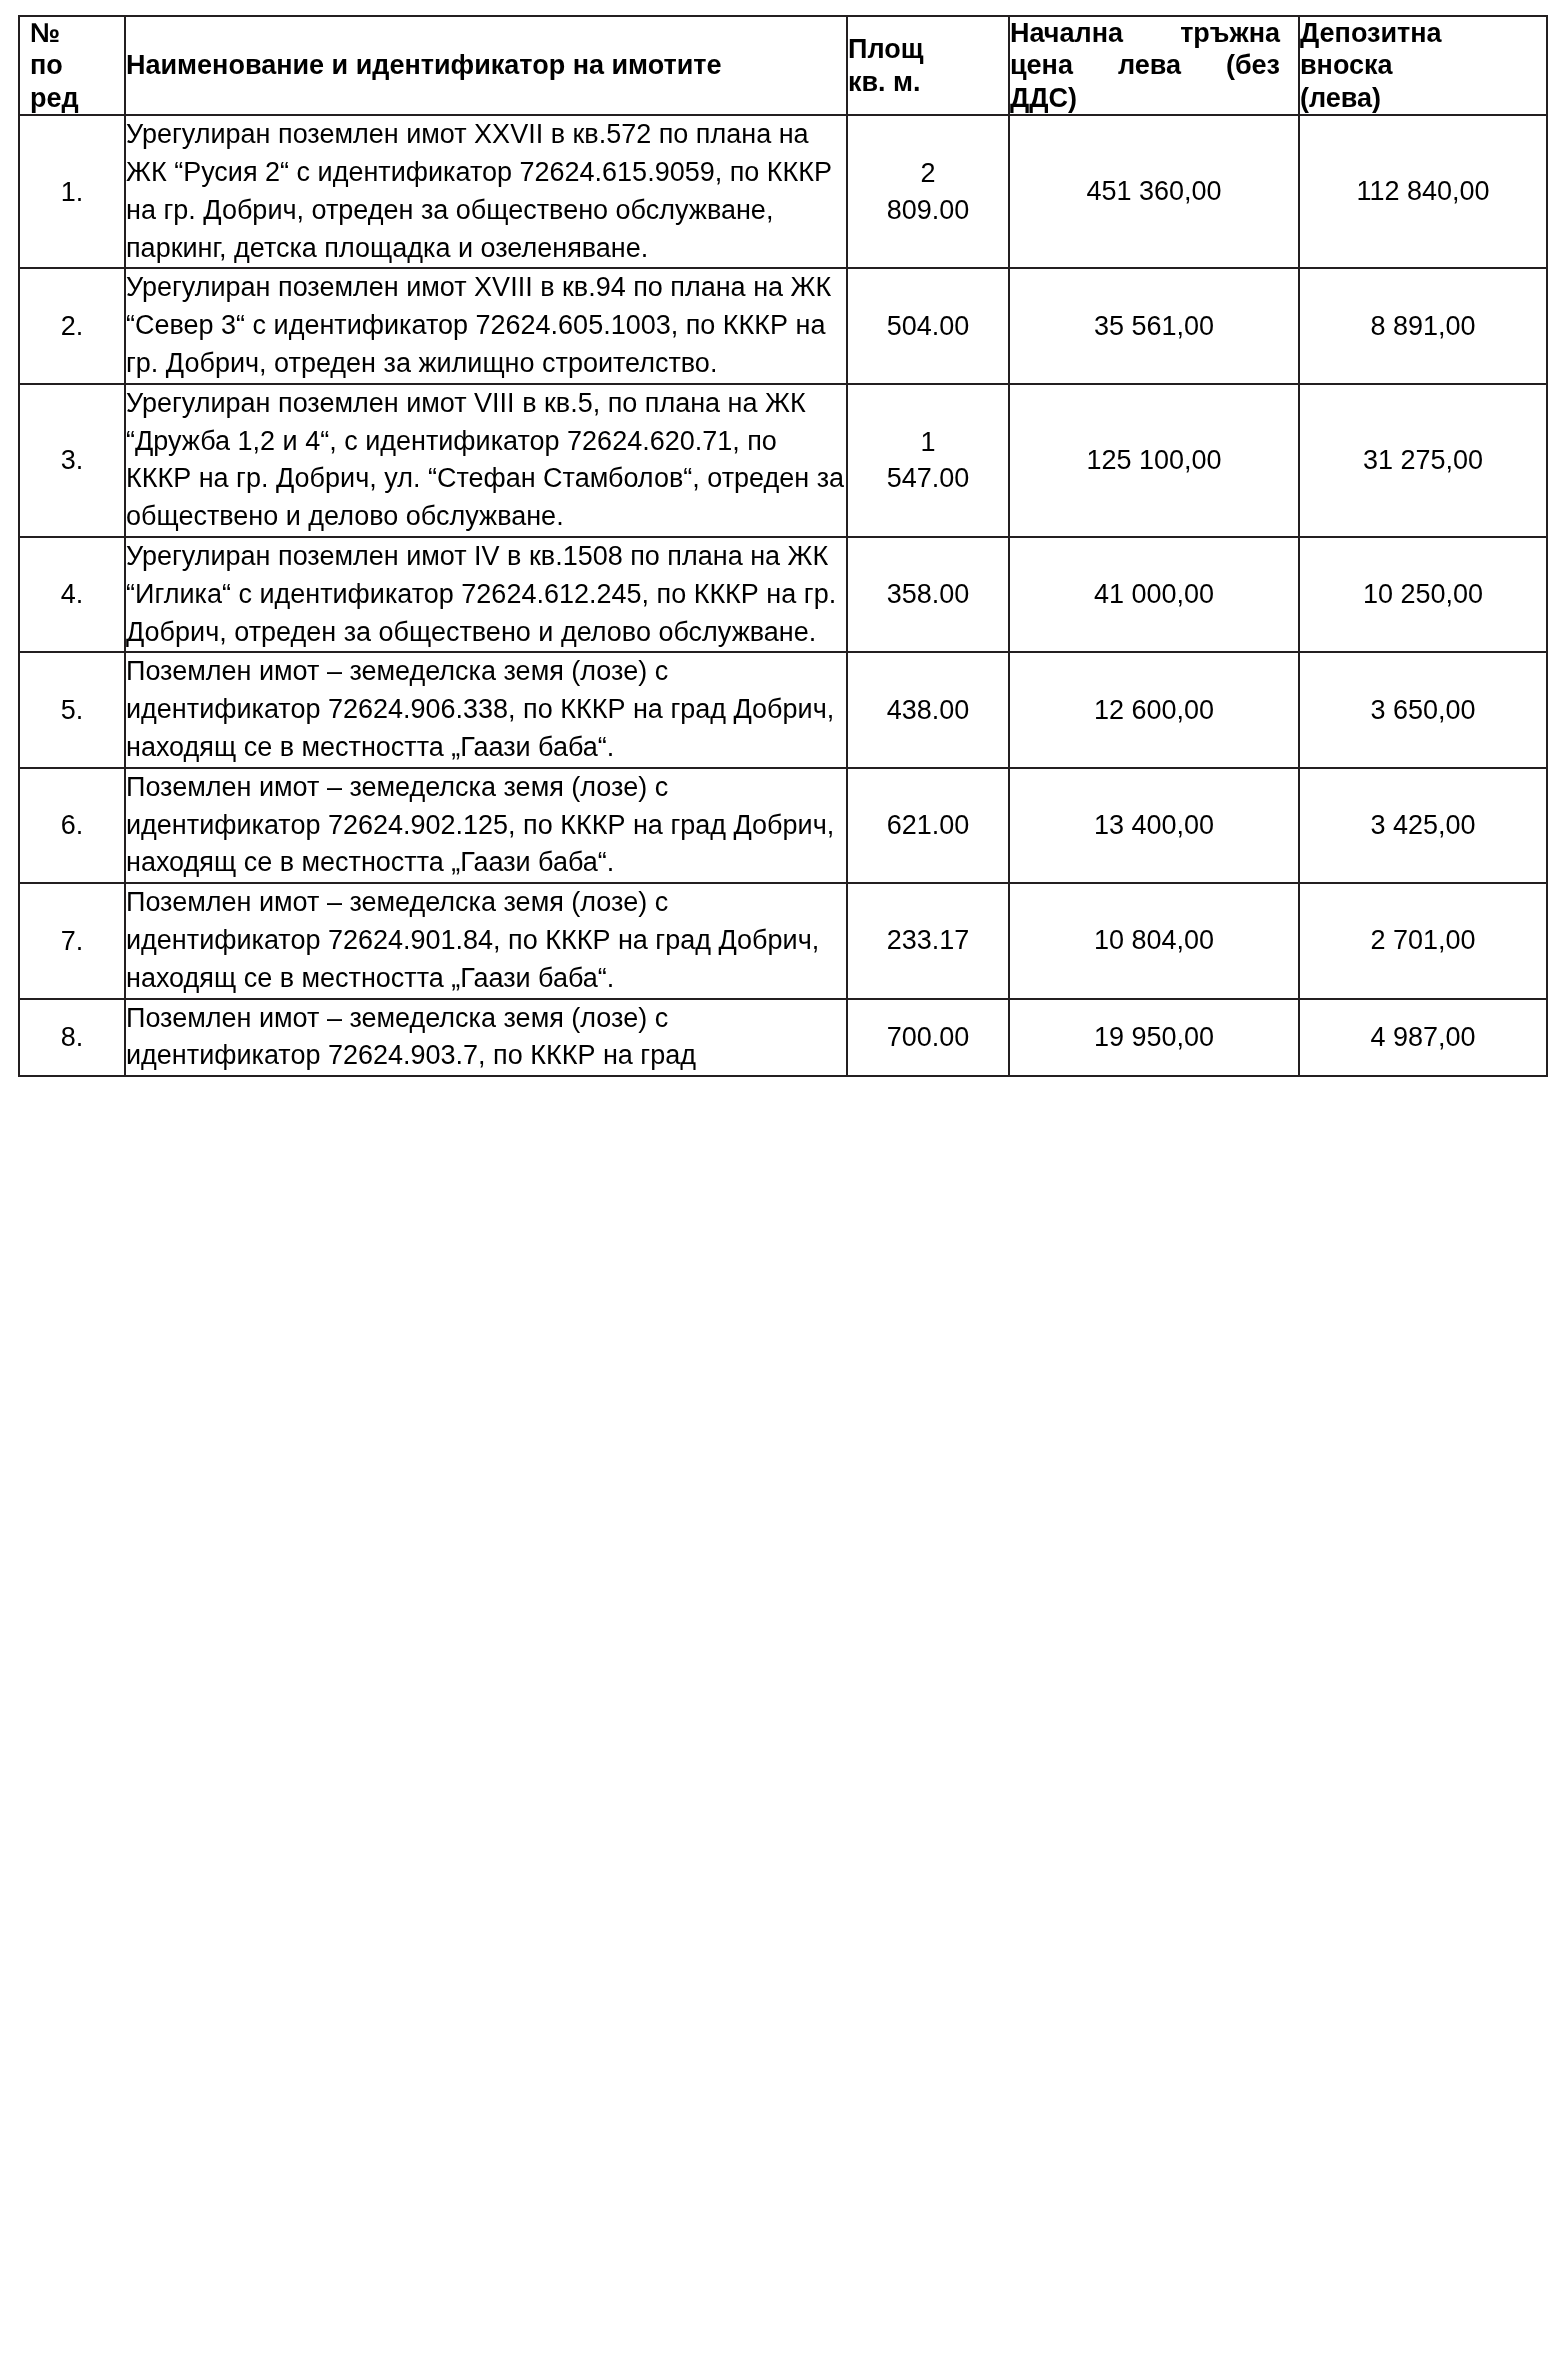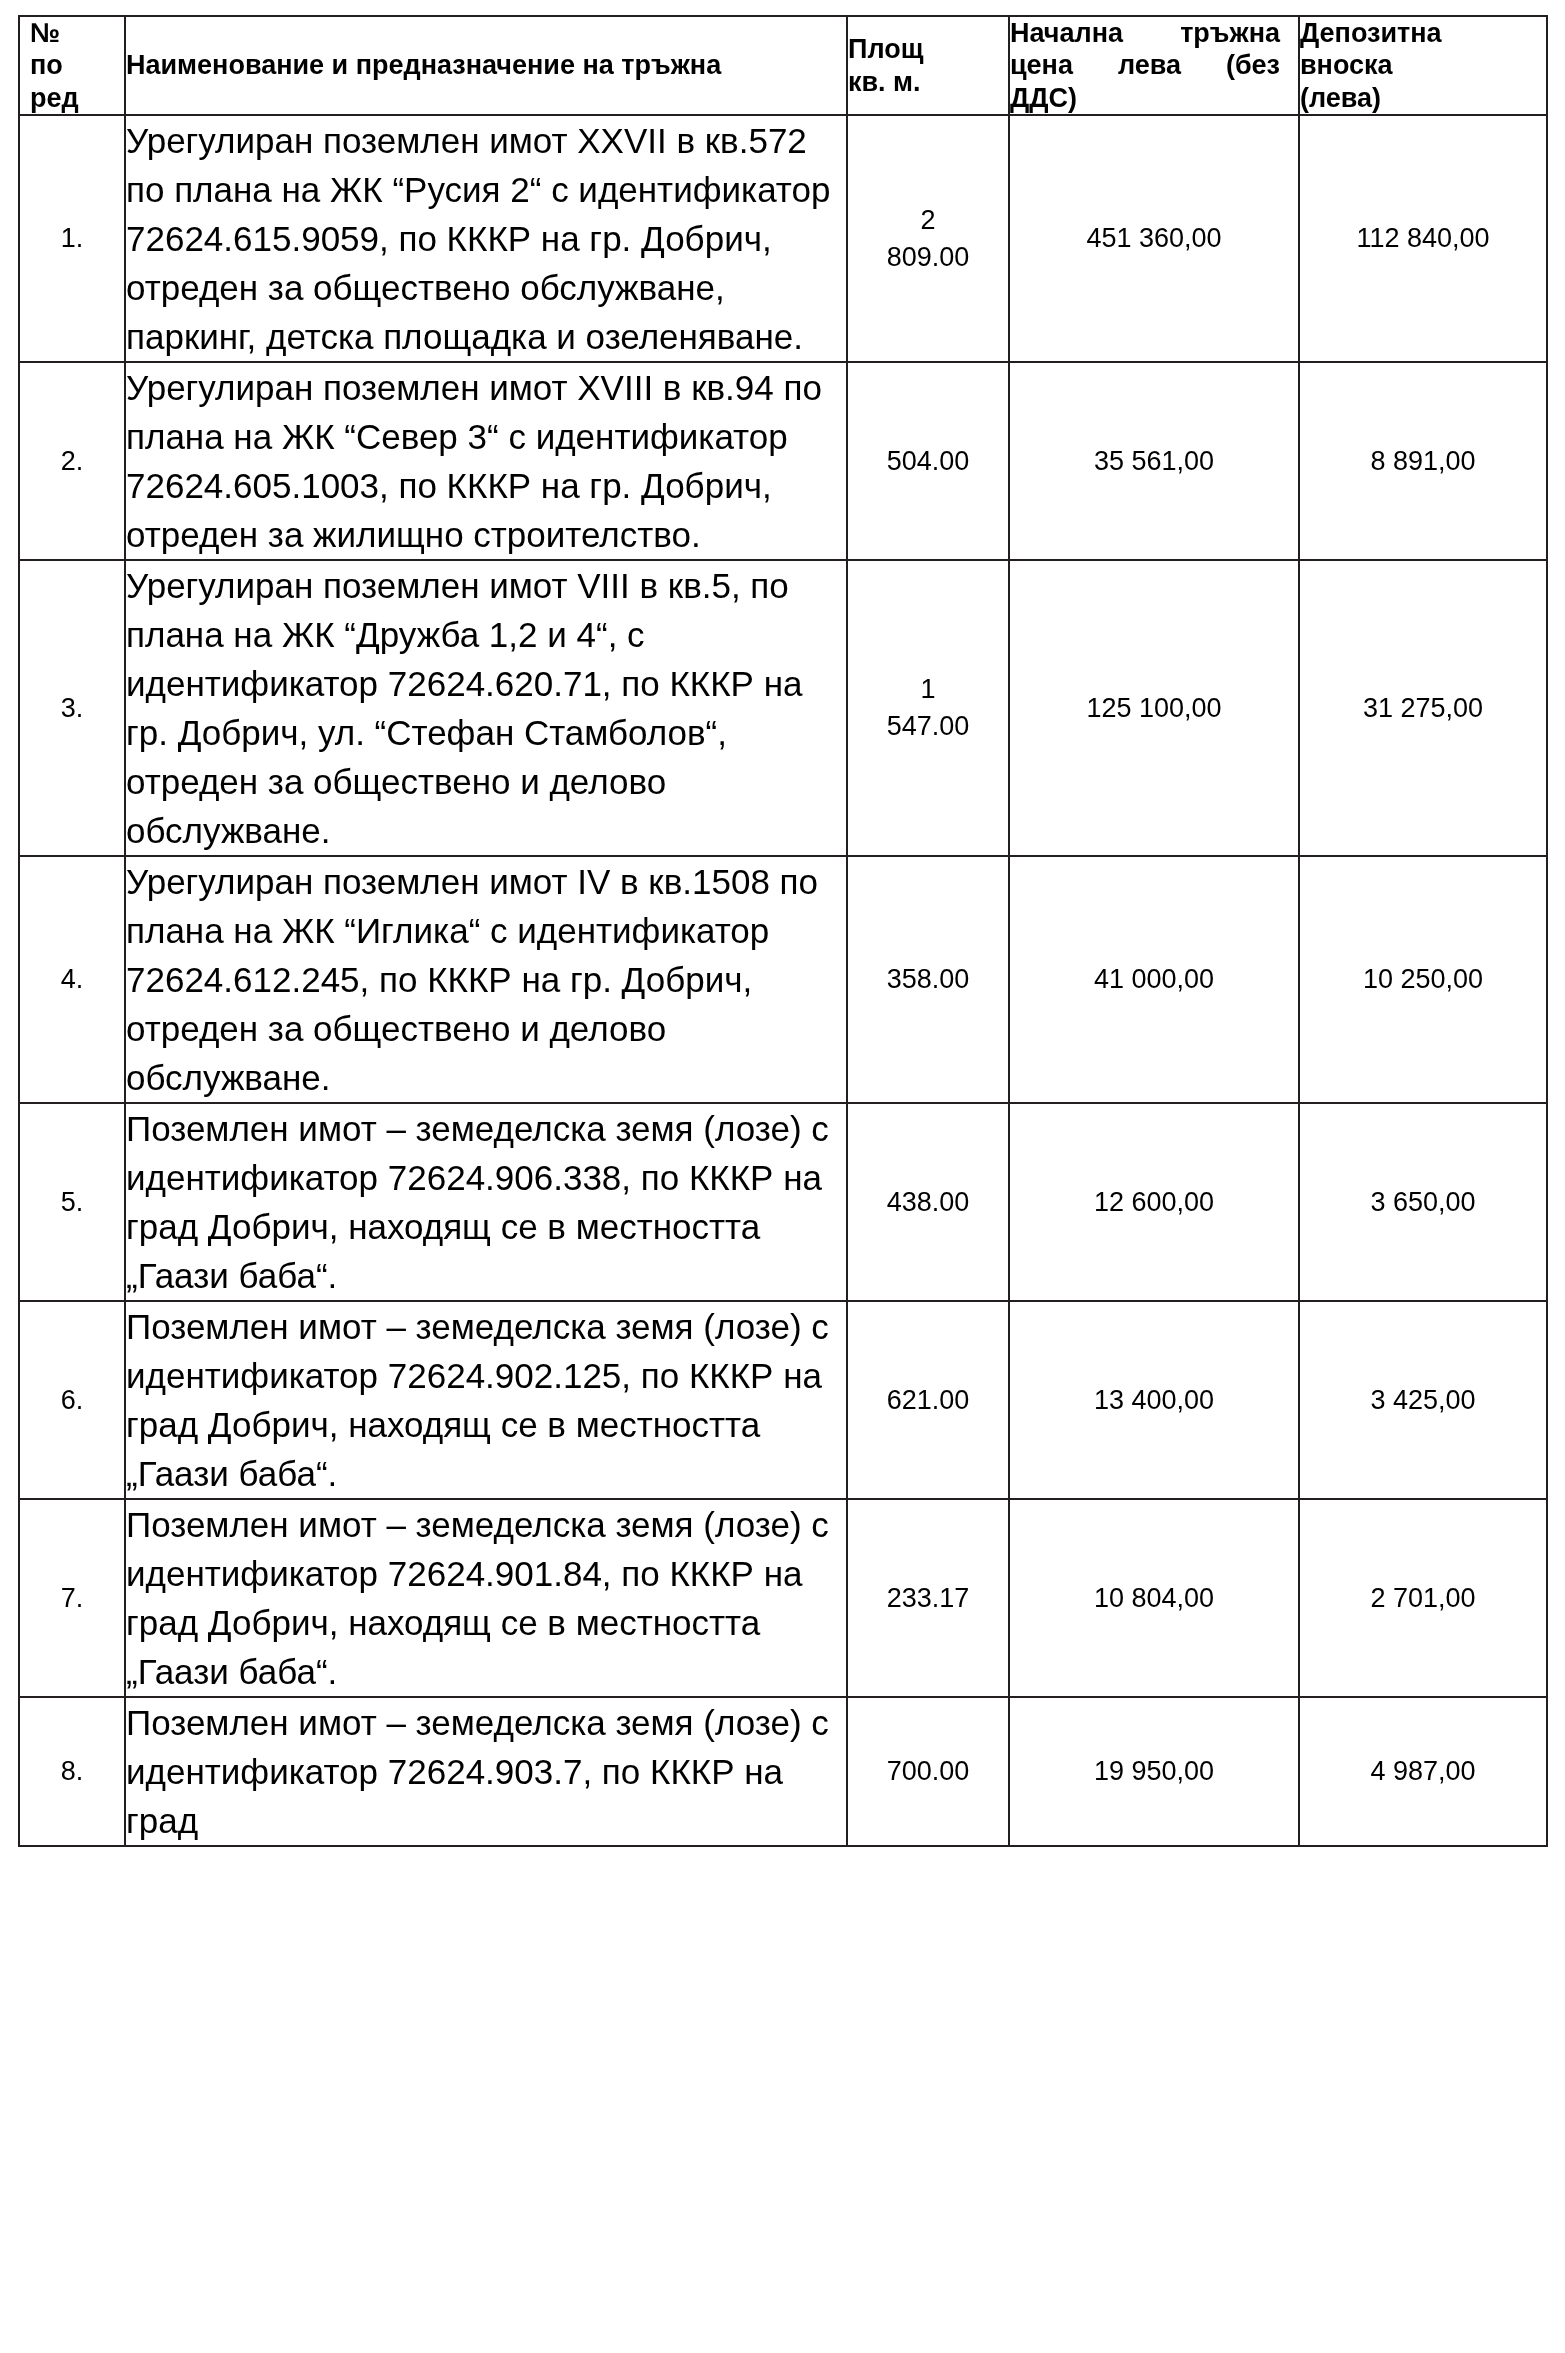--- a/index.html
+++ b/index.html
@@ -55,21 +55,21 @@
     text-align-last: left;
     display: block;
   }
 
   td.cell-num {
     text-align: center;
     font-size: 27px;
     line-height: 1.2;
   }
   td.cell-desc {
-    font-size: 35px;
+    font-size: 27px;
     line-height: 1.40;
     padding: 10px 11.6px 11.6px 13.3px;
     vertical-align: top;
     text-align: left;
   }
   td.cell-area,
   td.cell-price,
   td.cell-dep {
     text-align: center;
     font-size: 27px;
@@ -92,21 +92,21 @@
       <col class="c-price">
       <col class="c-dep">
     </colgroup>
     <thead>
       <tr>
         <th class="th-num">
           <span>№</span><br>
           <span>по</span><br>
           <span>ред</span>
         </th>
-        <th class="th-desc">Наименование и предназначение на тръжна</th>
+        <th class="th-desc">Наименование и идентификатор на имотите</th>
         <th class="th-area">
           <span>Площ</span><br>
           <span>кв. м.</span>
         </th>
         <th class="th-price">
           <span>Начална</span>
           <span>тръжна цена</span>
           <span>лева      (без</span>
           <span class="lastline">ДДС)</span>
         </th>

